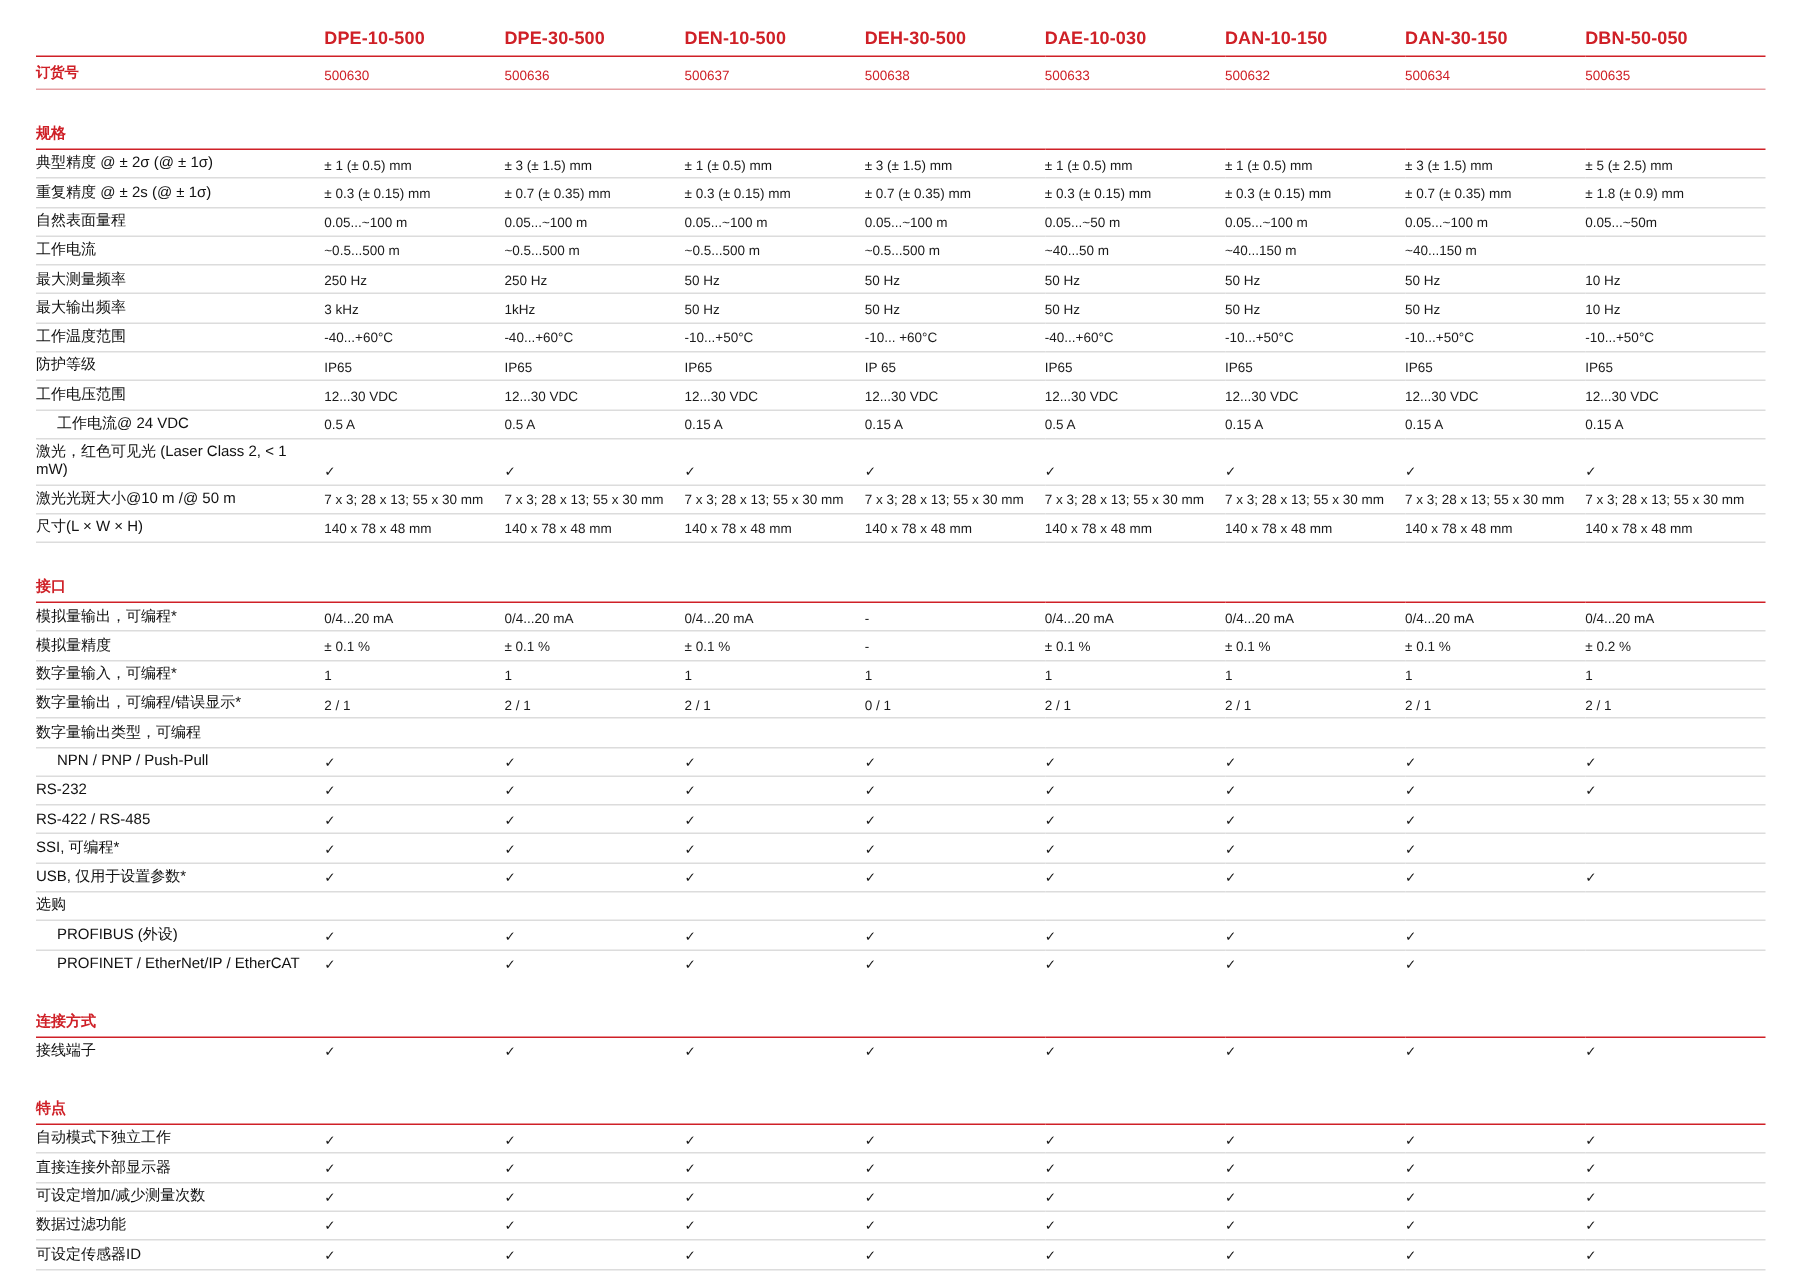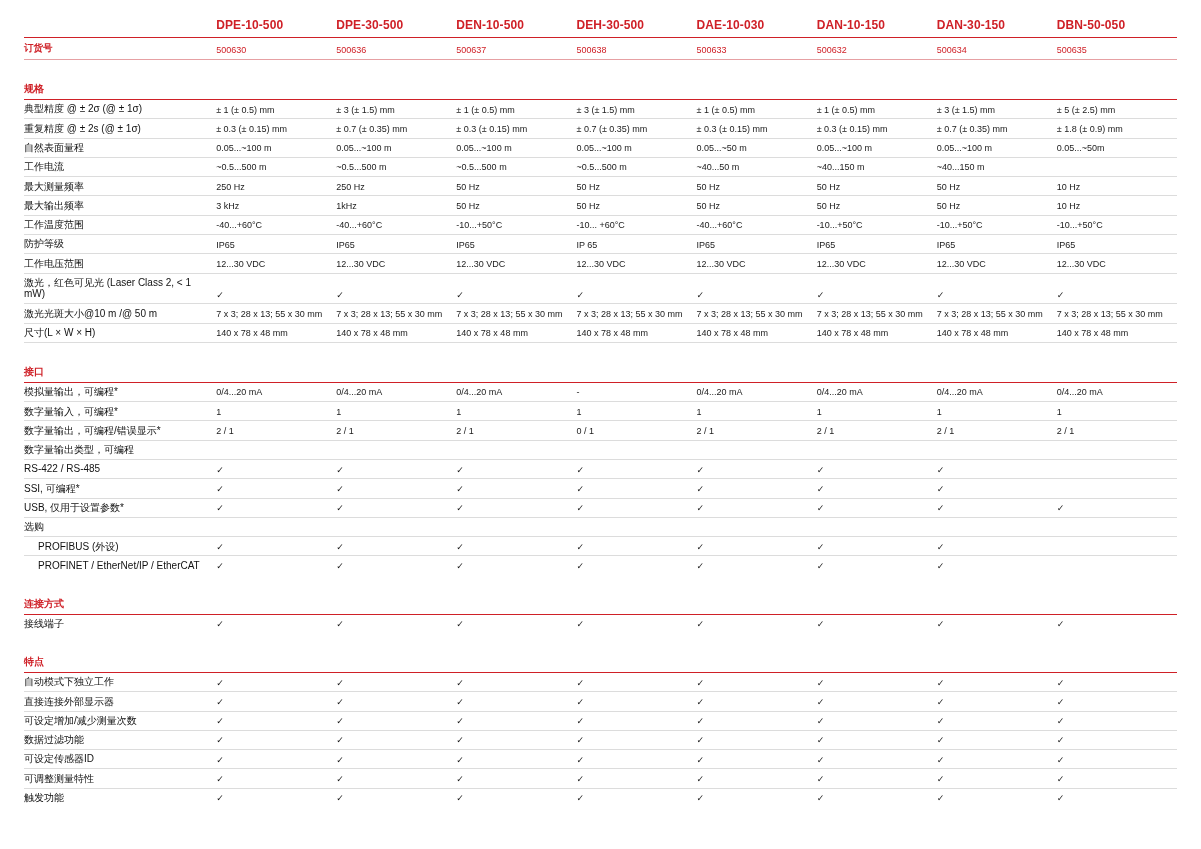--- a/index.html
+++ b/index.html
@@ -240,20 +240,31 @@
           <td>12...30 VDC</td>
           <td>12...30 VDC</td>
           <td>12...30 VDC</td>
           <td>12...30 VDC</td>
           <td>12...30 VDC</td>
           <td>12...30 VDC</td>
           <td>12...30 VDC</td>
           <td>12...30 VDC</td>
         </tr>
         <tr class="row">
+          <th class="lblcell indent1">工作电流@ 24 VDC</th>
+          <td>0.5 A</td>
+          <td>0.5 A</td>
+          <td>0.15 A</td>
+          <td>0.15 A</td>
+          <td>0.5 A</td>
+          <td>0.15 A</td>
+          <td>0.15 A</td>
+          <td>0.15 A</td>
+        </tr>
+        <tr class="row">
           <th class="lblcell">激光，红色可见光 (Laser Class 2, &lt; 1 mW)</th>
           <td class="check">✓</td>
           <td class="check">✓</td>
           <td class="check">✓</td>
           <td class="check">✓</td>
           <td class="check">✓</td>
           <td class="check">✓</td>
           <td class="check">✓</td>
           <td class="check">✓</td>
         </tr>
@@ -298,20 +309,31 @@
           <td>0/4...20 mA</td>
           <td>0/4...20 mA</td>
           <td>0/4...20 mA</td>
           <td>-</td>
           <td>0/4...20 mA</td>
           <td>0/4...20 mA</td>
           <td>0/4...20 mA</td>
           <td>0/4...20 mA</td>
         </tr>
         <tr class="row">
+          <th class="lblcell">模拟量精度</th>
+          <td>± 0.1 %</td>
+          <td>± 0.1 %</td>
+          <td>± 0.1 %</td>
+          <td>-</td>
+          <td>± 0.1 %</td>
+          <td>± 0.1 %</td>
+          <td>± 0.1 %</td>
+          <td>± 0.2 %</td>
+        </tr>
+        <tr class="row">
           <th class="lblcell">数字量输入，可编程*</th>
           <td>1</td>
           <td>1</td>
           <td>1</td>
           <td>1</td>
           <td>1</td>
           <td>1</td>
           <td>1</td>
           <td>1</td>
         </tr>
@@ -329,20 +351,42 @@
         <tr class="row">
           <th class="lblcell">数字量输出类型，可编程</th>
           <td></td>
           <td></td>
           <td></td>
           <td></td>
           <td></td>
           <td></td>
           <td></td>
           <td></td>
+        </tr>
+        <tr class="row">
+          <th class="lblcell indent1">NPN / PNP / Push-Pull</th>
+          <td class="check">✓</td>
+          <td class="check">✓</td>
+          <td class="check">✓</td>
+          <td class="check">✓</td>
+          <td class="check">✓</td>
+          <td class="check">✓</td>
+          <td class="check">✓</td>
+          <td class="check">✓</td>
+        </tr>
+        <tr class="row">
+          <th class="lblcell">RS-232</th>
+          <td class="check">✓</td>
+          <td class="check">✓</td>
+          <td class="check">✓</td>
+          <td class="check">✓</td>
+          <td class="check">✓</td>
+          <td class="check">✓</td>
+          <td class="check">✓</td>
+          <td class="check">✓</td>
         </tr>
         <tr class="row">
           <th class="lblcell">RS-422 / RS-485</th>
           <td class="check">✓</td>
           <td class="check">✓</td>
           <td class="check">✓</td>
           <td class="check">✓</td>
           <td class="check">✓</td>
           <td class="check">✓</td>
           <td class="check">✓</td>

